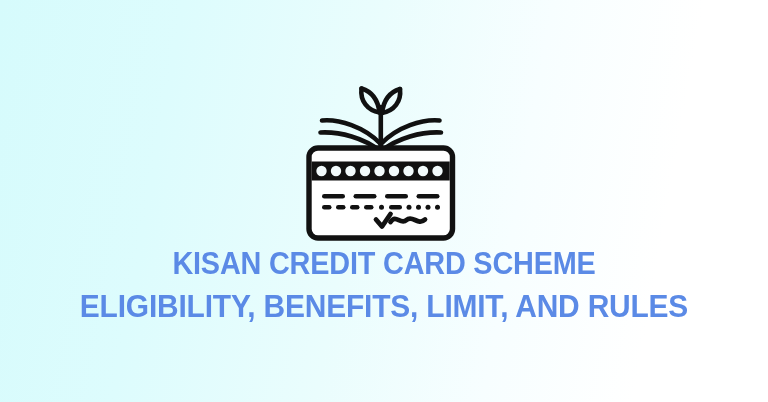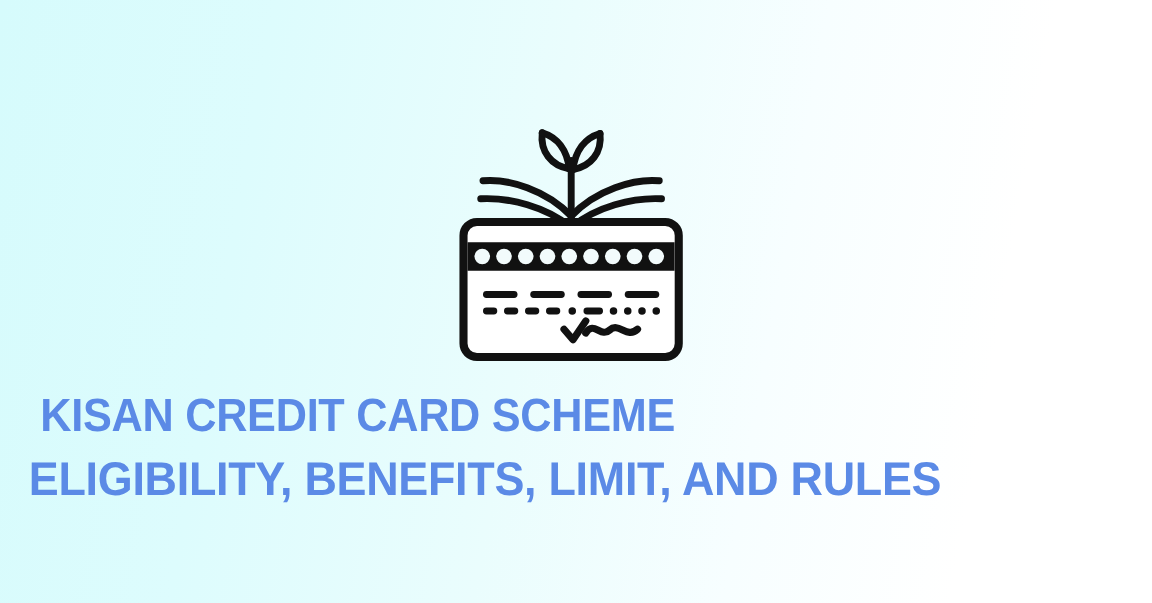--- a/index.html
+++ b/index.html
@@ -30,21 +30,22 @@
   }
   #illustration svg {
     display: block;
   }
 
   
   #headline {
     position: absolute;
     left: 0;
     right: 0;
-    top: 256px;
+    top: 243px;
+    text-align: center;
   }
   .headline-line {
     display: block;
     color: #5b8ae6;
     font-family: "Liberation Sans Narrow", "Liberation Sans", sans-serif;
     font-weight: bold;
     font-size: 31px;
     line-height: 42px;
     letter-spacing: -0.2px;
     white-space: nowrap;

